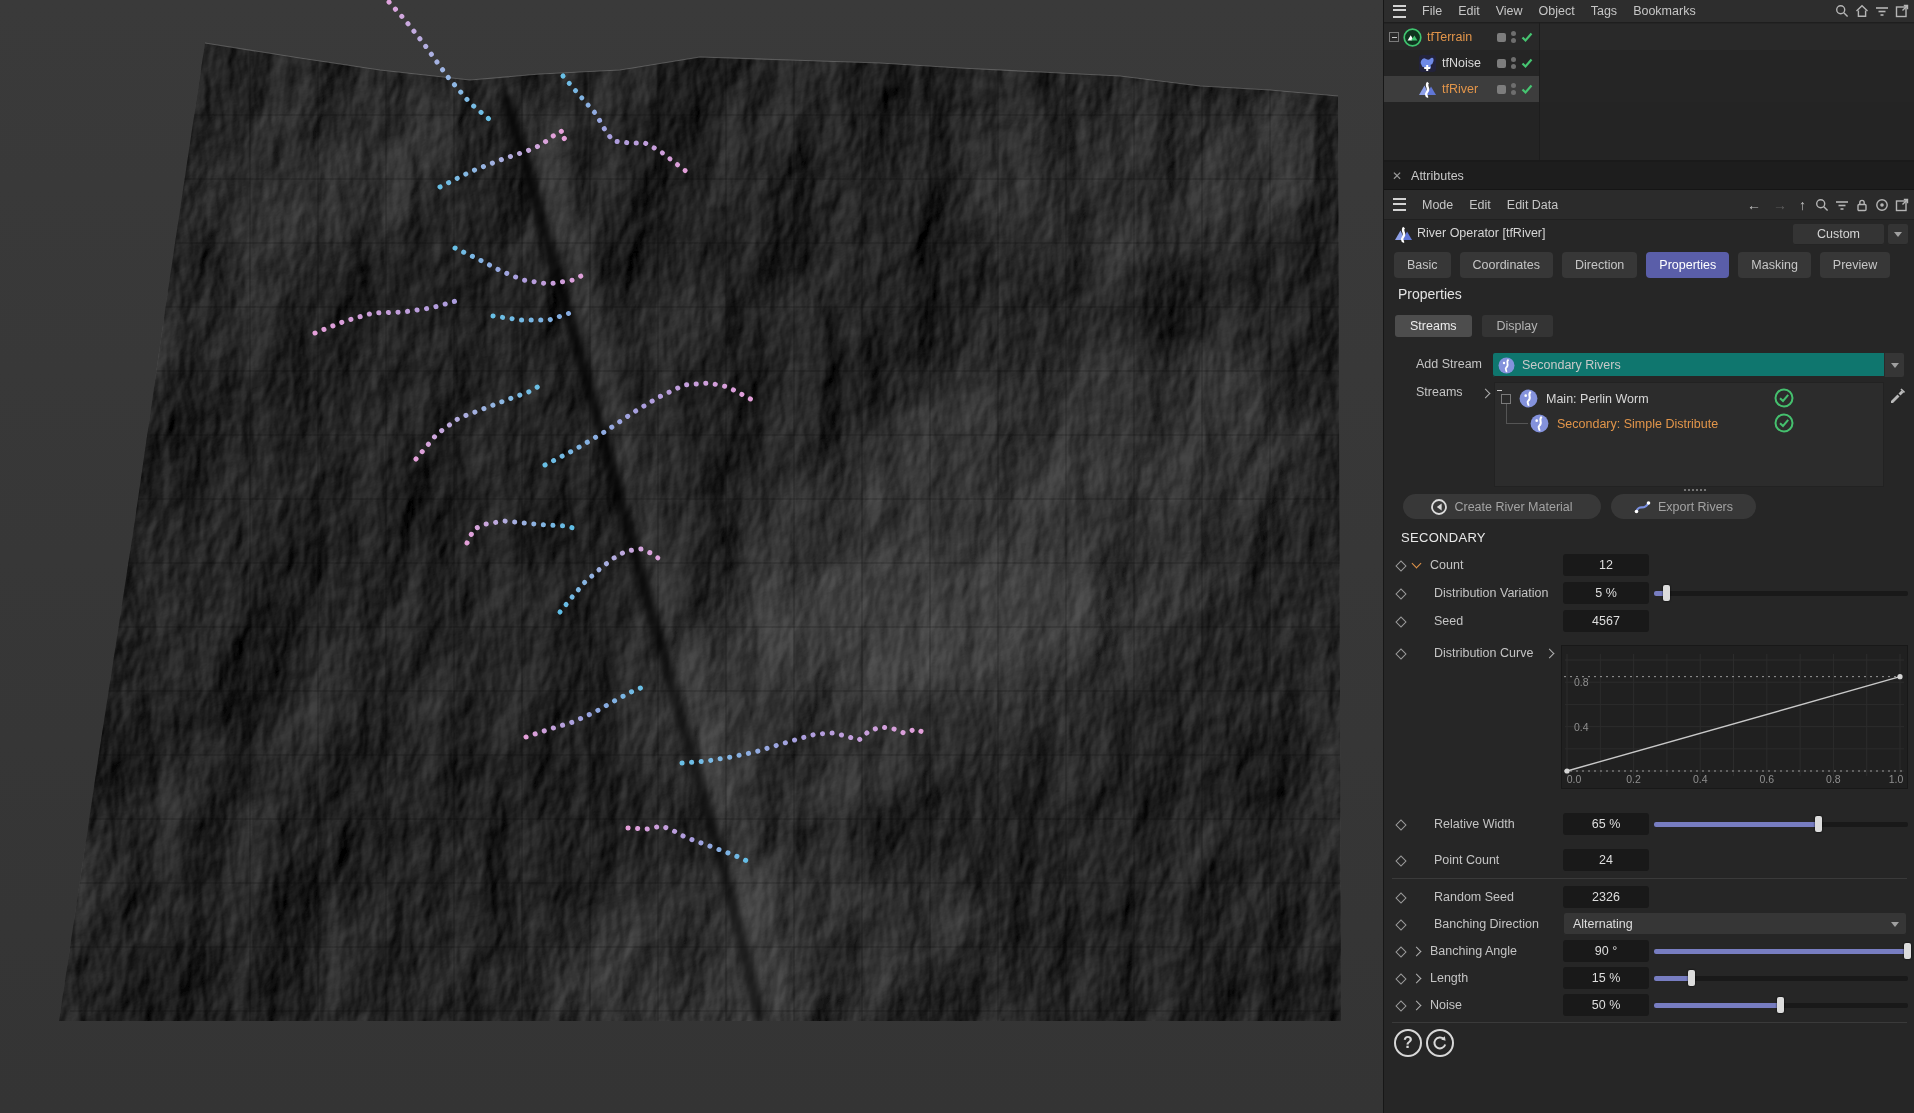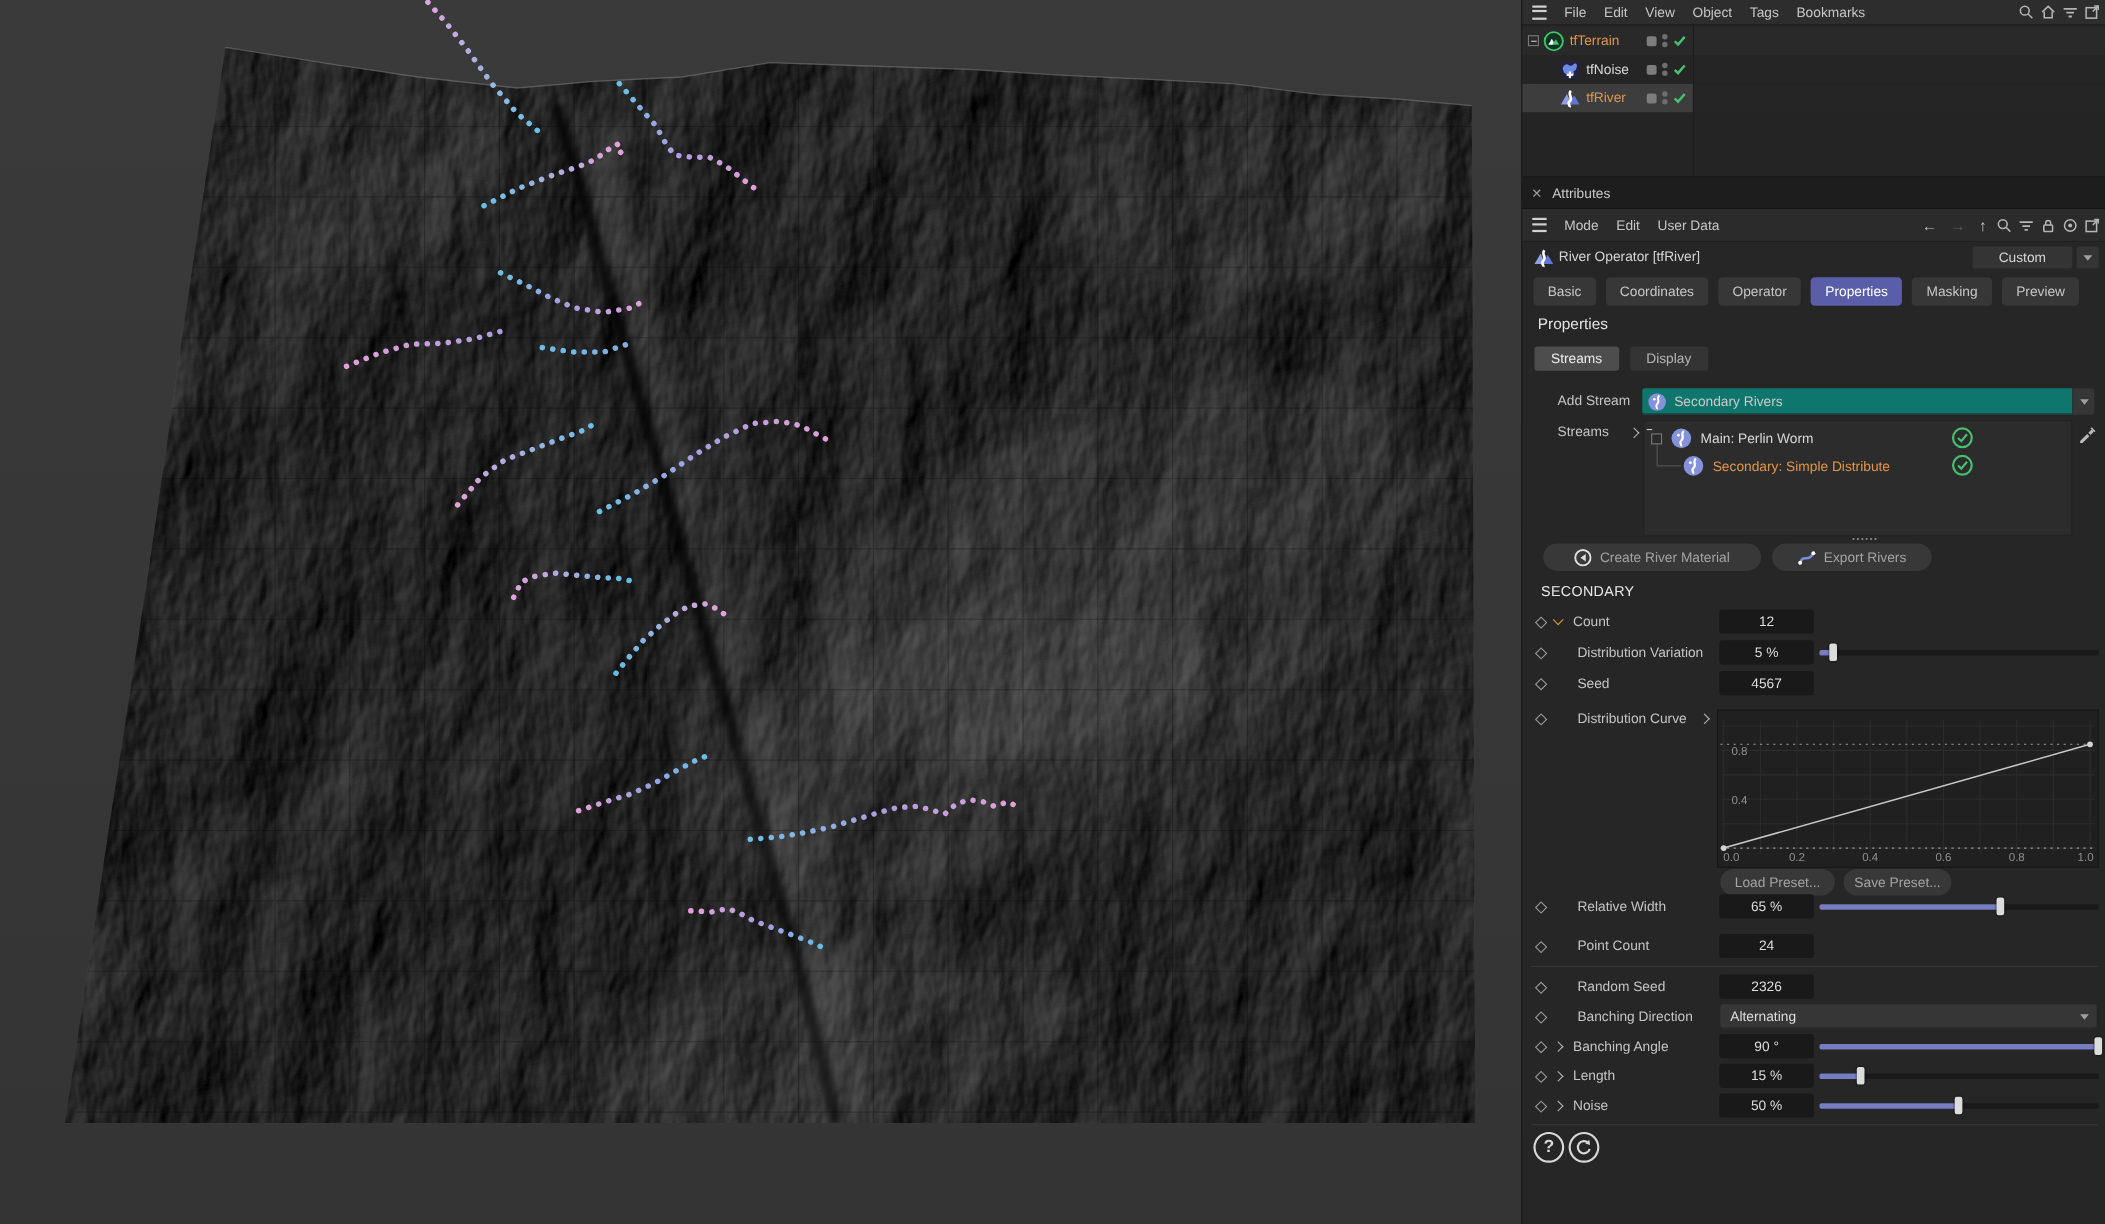--- a/index.html
+++ b/index.html
@@ -362,21 +362,21 @@
 
     <div class="attr-title">
       <span class="attr-x">✕</span>
       <span>Attributes</span>
     </div>
 
     <div class="attr-toolbar">
       <span class="burger"></span>
       <span class="menu-item">Mode</span>
       <span class="menu-item">Edit</span>
-      <span class="menu-item">User Data</span>
+      <span class="menu-item">Edit Data</span>
       <span class="bar-icons">
         <span class="tb-arrow">←</span>
         <span class="tb-arrow dim">→</span>
         <span class="tb-arrow">↑</span>
         <svg class="icon-svg" width="14" height="14" viewBox="0 0 14 14">
             <circle cx="5.7" cy="5.7" r="4" fill="none" stroke="#b5b5b5" stroke-width="1.4"></circle>
             <line x1="8.8" y1="8.8" x2="12.6" y2="12.6" stroke="#b5b5b5" stroke-width="1.4"></line>
           </svg>
         <svg class="icon-svg" width="14" height="14" viewBox="0 0 14 14">
             <line x1="1" y1="4" x2="13" y2="4" stroke="#b5b5b5" stroke-width="1.6"></line>
@@ -407,21 +407,21 @@
       <span class="obj-title">River Operator [tfRiver]</span>
       <span class="custom-sel">Custom</span>
       <span class="custom-caret">
           <span class="caret"></span>
         </span>
     </div>
 
     <div class="tabs">
       <span class="tab">Basic</span>
       <span class="tab">Coordinates</span>
-      <span class="tab">Operator</span>
+      <span class="tab">Direction</span>
       <span class="tab active">Properties</span>
       <span class="tab">Masking</span>
       <span class="tab">Preview</span>
     </div>
 
     <div class="heading">Properties</div>
 
     <div class="subtabs">
       <span class="subtab active">Streams</span>
       <span class="subtab">Display</span>
@@ -560,28 +560,20 @@
           <text x="12" y="40.19999999999999" fill="#8f8f8f" font-size="10.5" font-family="Liberation Sans, sans-serif">0.8</text>
           <text x="12" y="137" fill="#8f8f8f" font-size="10.5" text-anchor="middle" font-family="Liberation Sans, sans-serif">0.0</text>
           <text x="71.60000000000001" y="137" fill="#8f8f8f" font-size="10.5" text-anchor="middle" font-family="Liberation Sans, sans-serif">0.2</text>
           <text x="138.20000000000002" y="137" fill="#8f8f8f" font-size="10.5" text-anchor="middle" font-family="Liberation Sans, sans-serif">0.4</text>
           <text x="204.80000000000004" y="137" fill="#8f8f8f" font-size="10.5" text-anchor="middle" font-family="Liberation Sans, sans-serif">0.6</text>
           <text x="271.40000000000003" y="137" fill="#8f8f8f" font-size="10.5" text-anchor="middle" font-family="Liberation Sans, sans-serif">0.8</text>
           <text x="334" y="137" fill="#8f8f8f" font-size="10.5" text-anchor="middle" font-family="Liberation Sans, sans-serif">1.0</text>
         </svg>
     </div>
 
-    <div class="presets-row">
-      <span class="pillbtn btn-load">
-          <span>Load Preset...</span>
-        </span>
-      <span class="pillbtn btn-save">
-          <span>Save Preset...</span>
-        </span>
-    </div>
 
     <div class="prow" style="top:812px">
       <span class="pdia"></span>
       <span class="plabel">Relative Width</span>
       <span class="pfield">65 %</span>
       <span class="pslider">
           <span class="sl-track"></span>
           <span class="sl-fill" style="width: 65%;"></span>
           <span class="sl-handle" style="left: calc(65% - 4px);"></span>
         </span>

